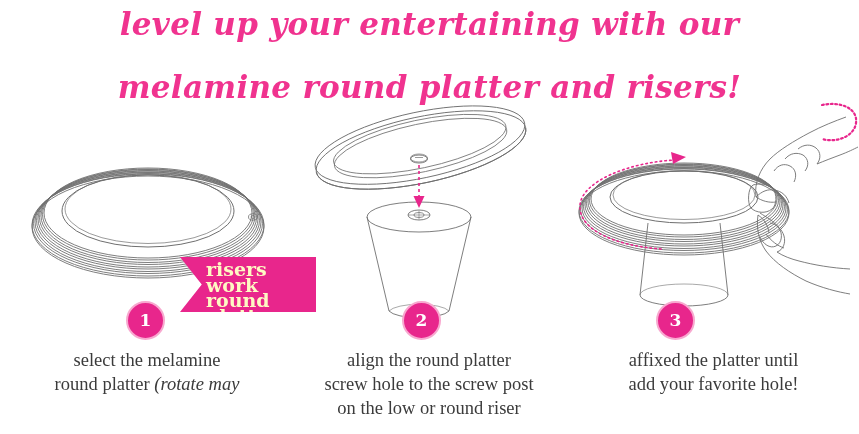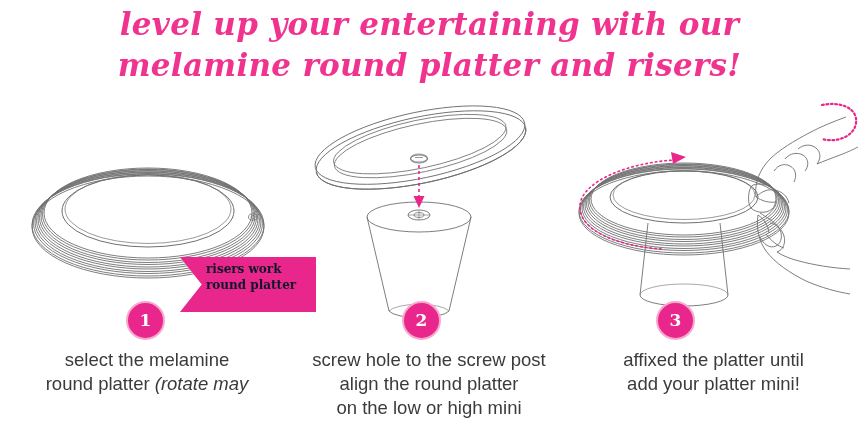--- a/index.html
+++ b/index.html
@@ -8,62 +8,62 @@
 
   
   .headline{
     position:absolute;left:0;top:4px;width:859px;text-align:center;
     font-family:"DejaVu Serif",serif;
     color:#f0338f;
     font-size:31px;line-height:41px;
     font-style:italic;font-weight:700;
     letter-spacing:.3px;
   }
-  .headline .l2{display:block;}
+  .headline .l2{display:block;margin-top:22px;}
 
   
   .panel{position:absolute;top:95px;height:245px;}
   #panel1{left:0;width:288px;}
   #panel2{left:288px;width:282px;}
   #panel3{left:570px;width:289px;}
   .art{position:absolute;left:0;top:0;width:100%;height:100%;}
 
   
   .banner{
     position:absolute;left:180px;top:257px;width:136px;height:55px;
     background:#e8268c;
     -webkit-clip-path:polygon(0% 0%, 100% 0%, 100% 100%, 0% 100%, 16% 50%);
     clip-path:polygon(0% 0%, 100% 0%, 100% 100%, 0% 100%, 16% 50%);
     z-index:4;
   }
   .banner-text{
     position:absolute;left:26px;top:5px;right:6px;
-    color:#0f172a;font-family:"DejaVu Serif",serif;font-weight:700;
-    font-size:12px;line-height:15.5px;text-align:left;
+    color:#fef9c3;font-family:"DejaVu Serif",serif;font-weight:700;
+    font-size:19px;line-height:15.5px;text-align:left;
   }
   .banner-text span{display:block;}
 
   
   .badge{
     position:absolute;width:39px;height:39px;border-radius:50%;
     background:#e8268c;border:2px solid #f8a8cf;
     z-index:6;box-sizing:border-box;
   }
   .badge span{
     display:block;width:100%;line-height:35px;text-align:center;
     color:#fff;font-family:"DejaVu Serif",serif;font-weight:700;font-size:17px;
   }
   #badge1{left:126px;top:301px;}
   #badge2{left:402px;top:301px;}
   #badge3{left:656px;top:301px;}
 
   
   .caption{
     position:absolute;top:348px;
-    color:#3b3b3b;font-family:Liberation Sans, sans-serif;
+    color:#3b3b3b;font-family:Liberation Serif, serif;
     font-size:18.5px;line-height:24px;text-align:center;
   }
   #cap1{left:6px;width:282px;}
   #cap2{left:288px;width:282px;}
   #cap3{left:570px;width:287px;}
   .caption i{font-style:italic;}
   .caption .line{display:block;}
 </style>
 </head>
 <body>
@@ -203,23 +203,23 @@
   <div class="badge" id="badge3">
     <span>3</span>
   </div>
 
   <div class="caption" id="cap1">
     <span class="line">select the melamine</span>
     <span class="line"><span>round platter </span><i>(rotate may</i></span>
   </div>
 
   <div class="caption" id="cap2">
+    <span class="line">align the round platter</span>
     <span class="line">screw hole to the screw post</span>
-    <span class="line">align the round platter</span>
-    <span class="line">on the low or high mini</span>
+    <span class="line">on the low or round riser</span>
   </div>
 
   <div class="caption" id="cap3">
     <span class="line">affixed the platter until</span>
-    <span class="line">add your platter mini!</span>
+    <span class="line">add your favorite hole!</span>
   </div>
 
 </div>
 
 </body></html>

